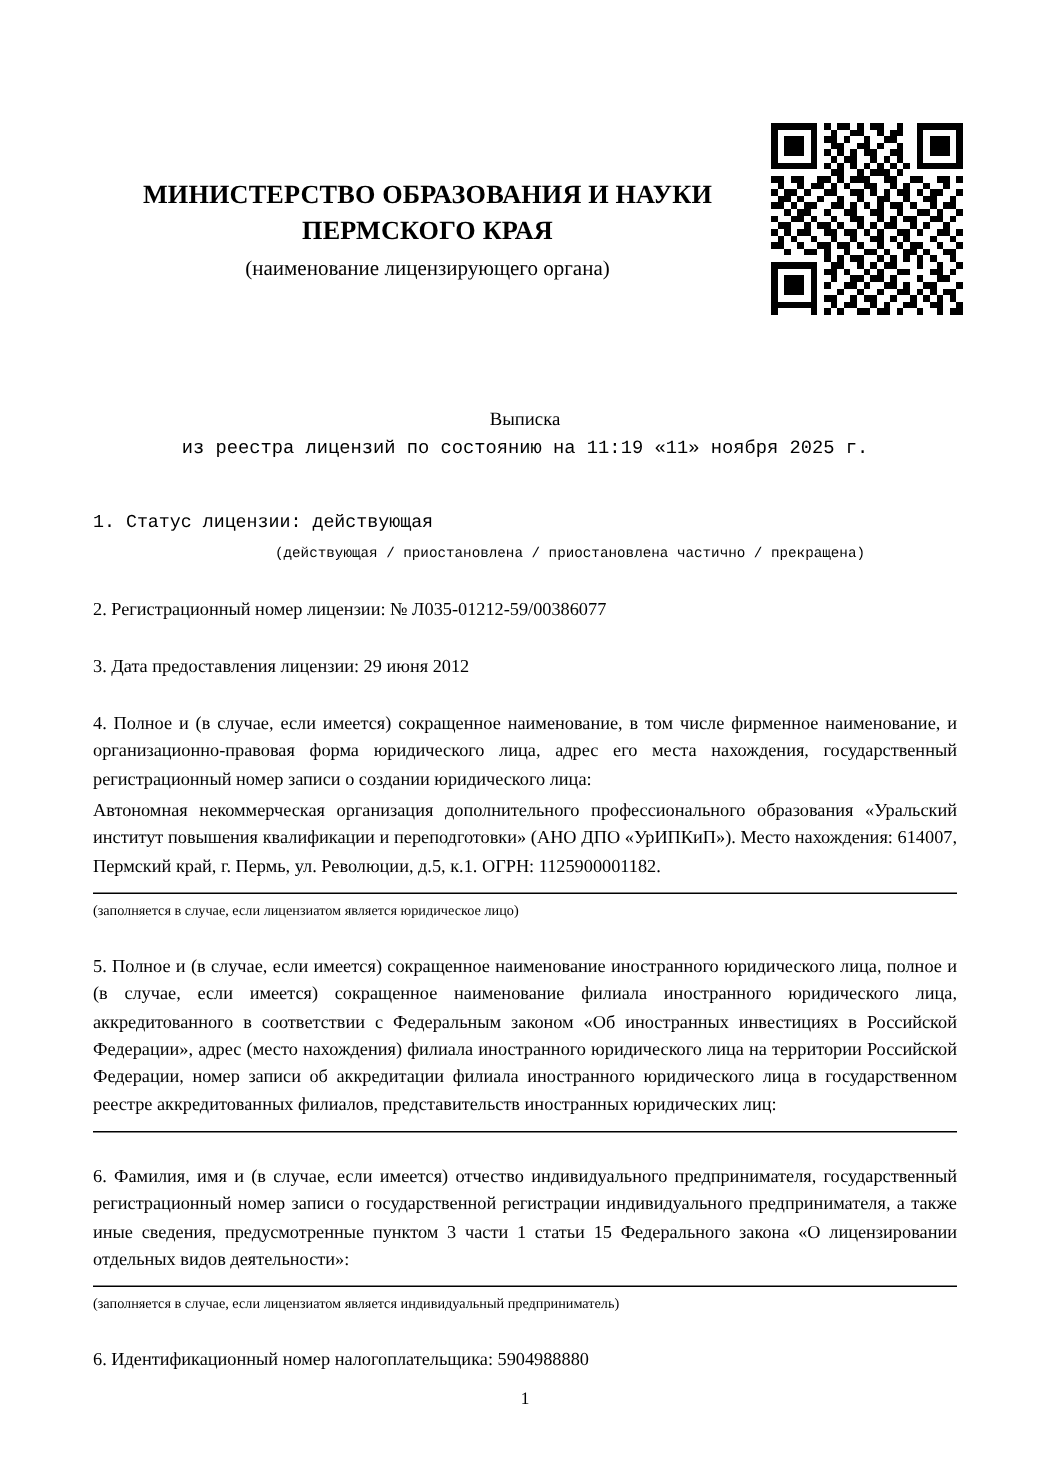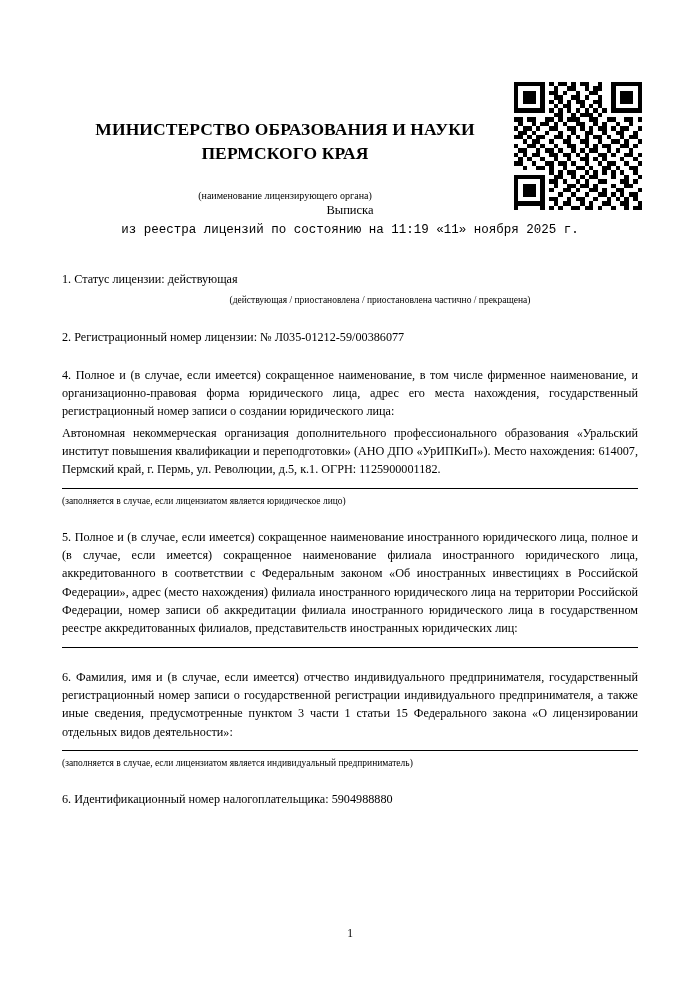--- a/index.html
+++ b/index.html
@@ -36,38 +36,39 @@
     text-align: center;
     padding-right: 130px;
   }
   .org-title {
     font-size: 17.5px;
     font-weight: bold;
     line-height: 1.35;
     letter-spacing: 0.1px;
   }
   .org-sub {
-    font-size: 10px;
-    margin-top: 25px;
+    font-size: 14px;
+    margin-top: 7px;
   }
 
   .doc-title {
     text-align: center;
+    margin-top: 82px;
     font-size: 12.5px;
     line-height: 1.55;
   }
   .doc-title .l2 { display: block; font-family: Liberation Mono, monospace; }
 
   .section {
     margin-top: 20px;
     font-size: 12.2px;
     line-height: 1.5;
     text-align: justify;
   }
-  .section.first { margin-top: 30px; }
+  .section.first { margin-top: 30px; font-family: Liberation Mono, monospace; }
   .note {
     text-align: left;
     font-size: 9.5px;
     margin-top: 5px;
   }
   .note.left-ind { padding-left: 60px; text-align: center; }
   .rule {
     border: 0;
     border-top: 1px solid #000;
     margin: 9px 0 0 0;
@@ -380,20 +381,23 @@
 
   <div class="section first">
     <div>1. Статус лицензии: действующая</div>
     <div class="note left-ind">(действующая / приостановлена / приостановлена частично / прекращена)</div>
   </div>
 
   <div class="section">
     <div>2. Регистрационный номер лицензии: № Л035-01212-59/00386077</div>
   </div>
 
+  <div class="section">
+    <div>3. Дата предоставления лицензии: 29 июня 2012</div>
+  </div>
 
   <div class="section">
     <div>4. Полное и (в случае, если имеется) сокращенное наименование, в том числе фирменное наименование, и организационно-правовая форма юридического лица, адрес его места нахождения, государственный регистрационный номер записи о создании юридического лица:</div>
     <div class="body-par">Автономная некоммерческая организация дополнительного профессионального образования «Уральский институт повышения квалификации и переподготовки» (АНО ДПО «УрИПКиП»). Место нахождения: 614007, Пермский край, г. Пермь, ул. Революции, д.5, к.1. ОГРН: 1125900001182.</div>
     <hr class="rule">
     <div class="note">(заполняется в случае, если лицензиатом является юридическое лицо)</div>
   </div>
 
   <div class="section">
     <div>5. Полное и (в случае, если имеется) сокращенное наименование иностранного юридического лица, полное и (в случае, если имеется) сокращенное наименование филиала иностранного юридического лица, аккредитованного в соответствии с Федеральным законом «Об иностранных инвестициях в Российской Федерации», адрес (место нахождения) филиала иностранного юридического лица на территории Российской Федерации, номер записи об аккредитации филиала иностранного юридического лица в государственном реестре аккредитованных филиалов, представительств иностранных юридических лиц:</div>

